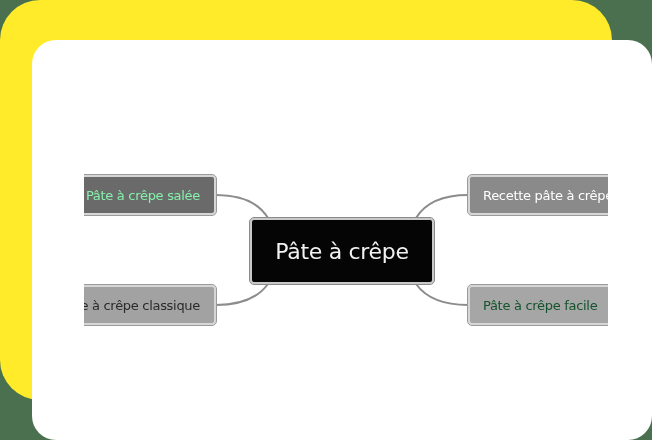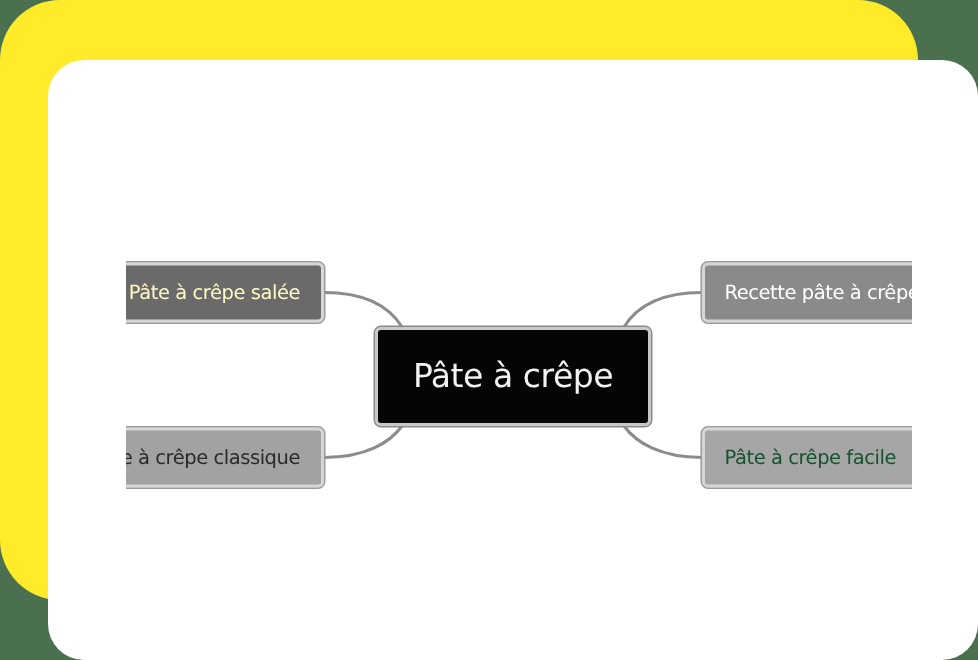--- a/index.html
+++ b/index.html
@@ -73,21 +73,21 @@
       justify-content: center;
       border: 2px solid #c8c8c8;
       outline: 1px solid #8a8a8a;
     }
     .node-tl {
       left: -10px;
       top: 25px;
       width: 142px;
       height: 40px;
       background: #6a6a6a;
-      color: #fef9c3;
+      color: #86efac;
       justify-content: flex-end;
       padding-right: 14px;
     }
     .node-bl {
       left: -10px;
       top: 135px;
       width: 142px;
       height: 40px;
       background: #a2a2a2;
       color: #2a2a2a;

